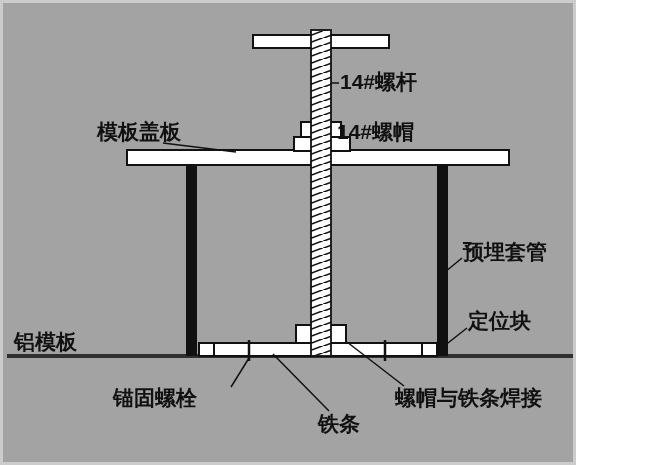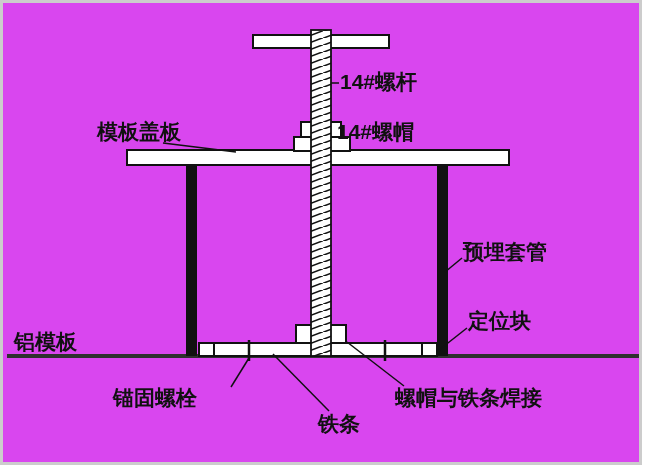--- a/index.html
+++ b/index.html
@@ -3,25 +3,25 @@
 <meta charset="utf-8">
 <style>
   html, body {
     margin: 0;
     padding: 0;
     background: #ffffff;
     font-family: "Liberation Sans", sans-serif;
   }
   .frame {
     position: relative;
-    width: 642px;
+    width: 576px;
     height: 465px;
     box-sizing: border-box;
     border: 3px solid #cccccc;
-    background: #d946ef;
+    background: #a3a3a3;
     overflow: hidden;
     padding-left: 35px;
   }
   .frame svg {
     position: absolute;
     left: 0;
     top: 0;
   }
   text.lbl {
     font-family: "Liberation Sans", sans-serif;

